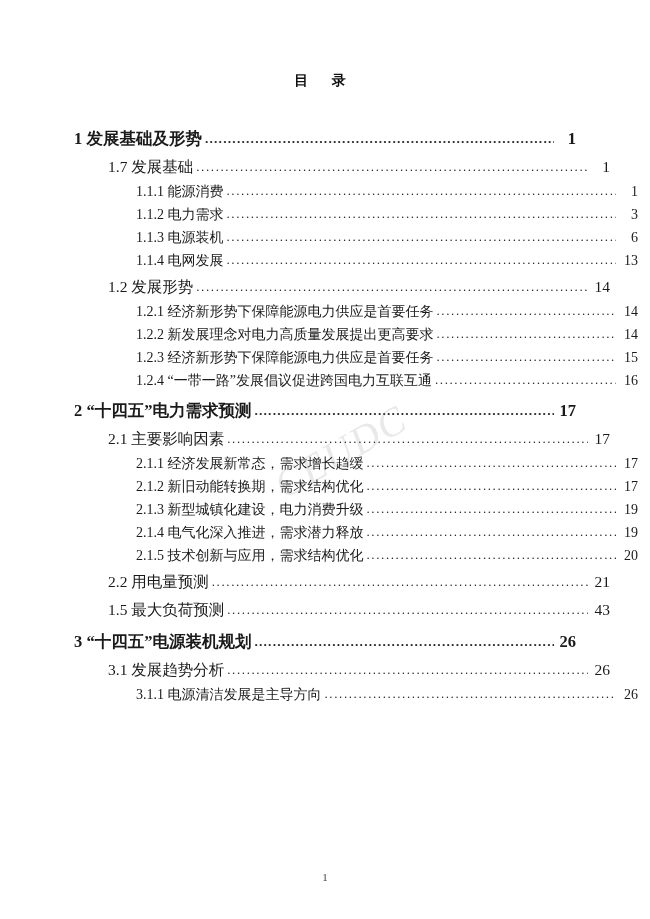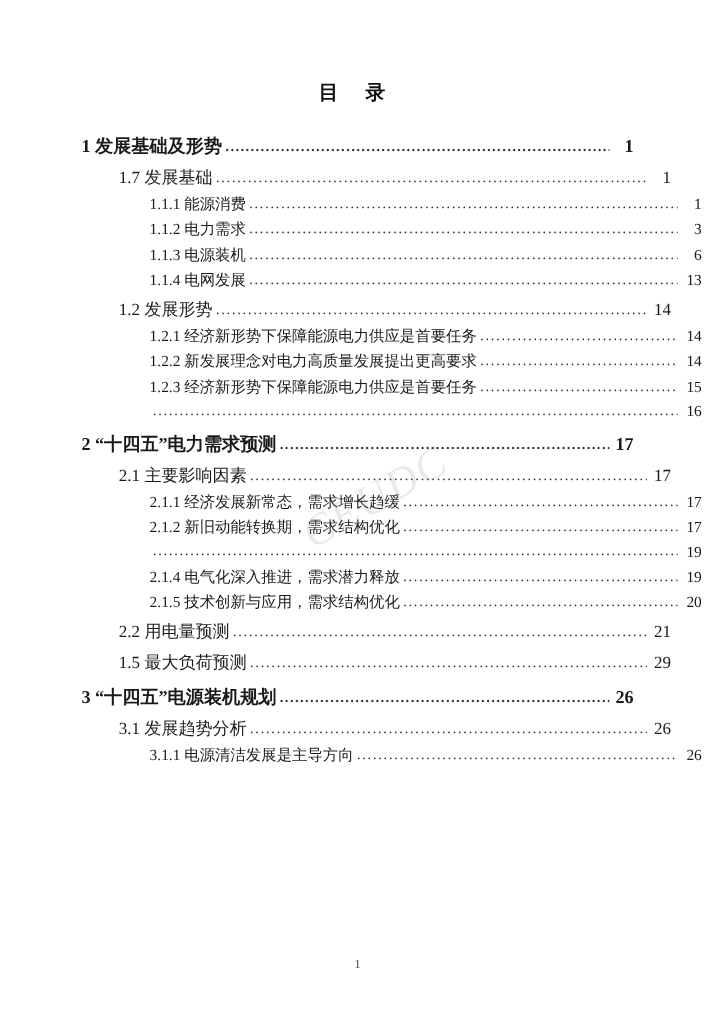--- a/index.html
+++ b/index.html
@@ -17,24 +17,24 @@
   }
   .page {
     position: relative;
     width: 650px;
     height: 919px;
     box-sizing: border-box;
     padding: 72px 74px 0 74px;
   }
   .toc-title {
     text-align: center;
-    font-size: 18px;
+    font-size: 14px;
     font-weight: bold;
     letter-spacing: 10px;
-    margin: 0 0 26px 0;
+    margin: 0 0 38px 0;
     color: #111;
   }
   .toc-list {
     display: block;
   }
   .toc-row {
     display: flex;
     align-items: baseline;
     width: 100%;
     white-space: nowrap;
@@ -162,20 +162,21 @@
         <span class="lbl">1.2.2 新发展理念对电力高质量发展提出更高要求</span>
         <span class="dots">........................................................................................................................</span>
         <span class="pg">14</span>
       </div>
       <div class="toc-row lvl3">
         <span class="lbl">1.2.3 经济新形势下保障能源电力供应是首要任务</span>
         <span class="dots">........................................................................................................................</span>
         <span class="pg">15</span>
       </div>
       <div class="toc-row lvl3">
+        <span class="lbl">1.2.4 “一带一路”发展倡议促进跨国电力互联互通</span>
         <span class="dots">........................................................................................................................</span>
         <span class="pg">16</span>
       </div>
       <div class="toc-row lvl1">
         <span class="lbl">2 “十四五”电力需求预测</span>
         <span class="dots">........................................................................................................................</span>
         <span class="pg">17</span>
       </div>
       <div class="toc-row lvl2">
         <span class="lbl">2.1 主要影响因素</span>
@@ -186,20 +187,21 @@
         <span class="lbl">2.1.1 经济发展新常态，需求增长趋缓</span>
         <span class="dots">........................................................................................................................</span>
         <span class="pg">17</span>
       </div>
       <div class="toc-row lvl3">
         <span class="lbl">2.1.2 新旧动能转换期，需求结构优化</span>
         <span class="dots">........................................................................................................................</span>
         <span class="pg">17</span>
       </div>
       <div class="toc-row lvl3">
+        <span class="lbl">2.1.3 新型城镇化建设，电力消费升级</span>
         <span class="dots">........................................................................................................................</span>
         <span class="pg">19</span>
       </div>
       <div class="toc-row lvl3">
         <span class="lbl">2.1.4 电气化深入推进，需求潜力释放</span>
         <span class="dots">........................................................................................................................</span>
         <span class="pg">19</span>
       </div>
       <div class="toc-row lvl3">
         <span class="lbl">2.1.5 技术创新与应用，需求结构优化</span>
@@ -207,21 +209,21 @@
         <span class="pg">20</span>
       </div>
       <div class="toc-row lvl2">
         <span class="lbl">2.2 用电量预测</span>
         <span class="dots">........................................................................................................................</span>
         <span class="pg">21</span>
       </div>
       <div class="toc-row lvl2">
         <span class="lbl">1.5 最大负荷预测</span>
         <span class="dots">........................................................................................................................</span>
-        <span class="pg">29</span>
+        <span class="pg">43</span>
       </div>
       <div class="toc-row lvl1">
         <span class="lbl">3 “十四五”电源装机规划</span>
         <span class="dots">........................................................................................................................</span>
         <span class="pg">26</span>
       </div>
       <div class="toc-row lvl2">
         <span class="lbl">3.1 发展趋势分析</span>
         <span class="dots">........................................................................................................................</span>
         <span class="pg">26</span>

